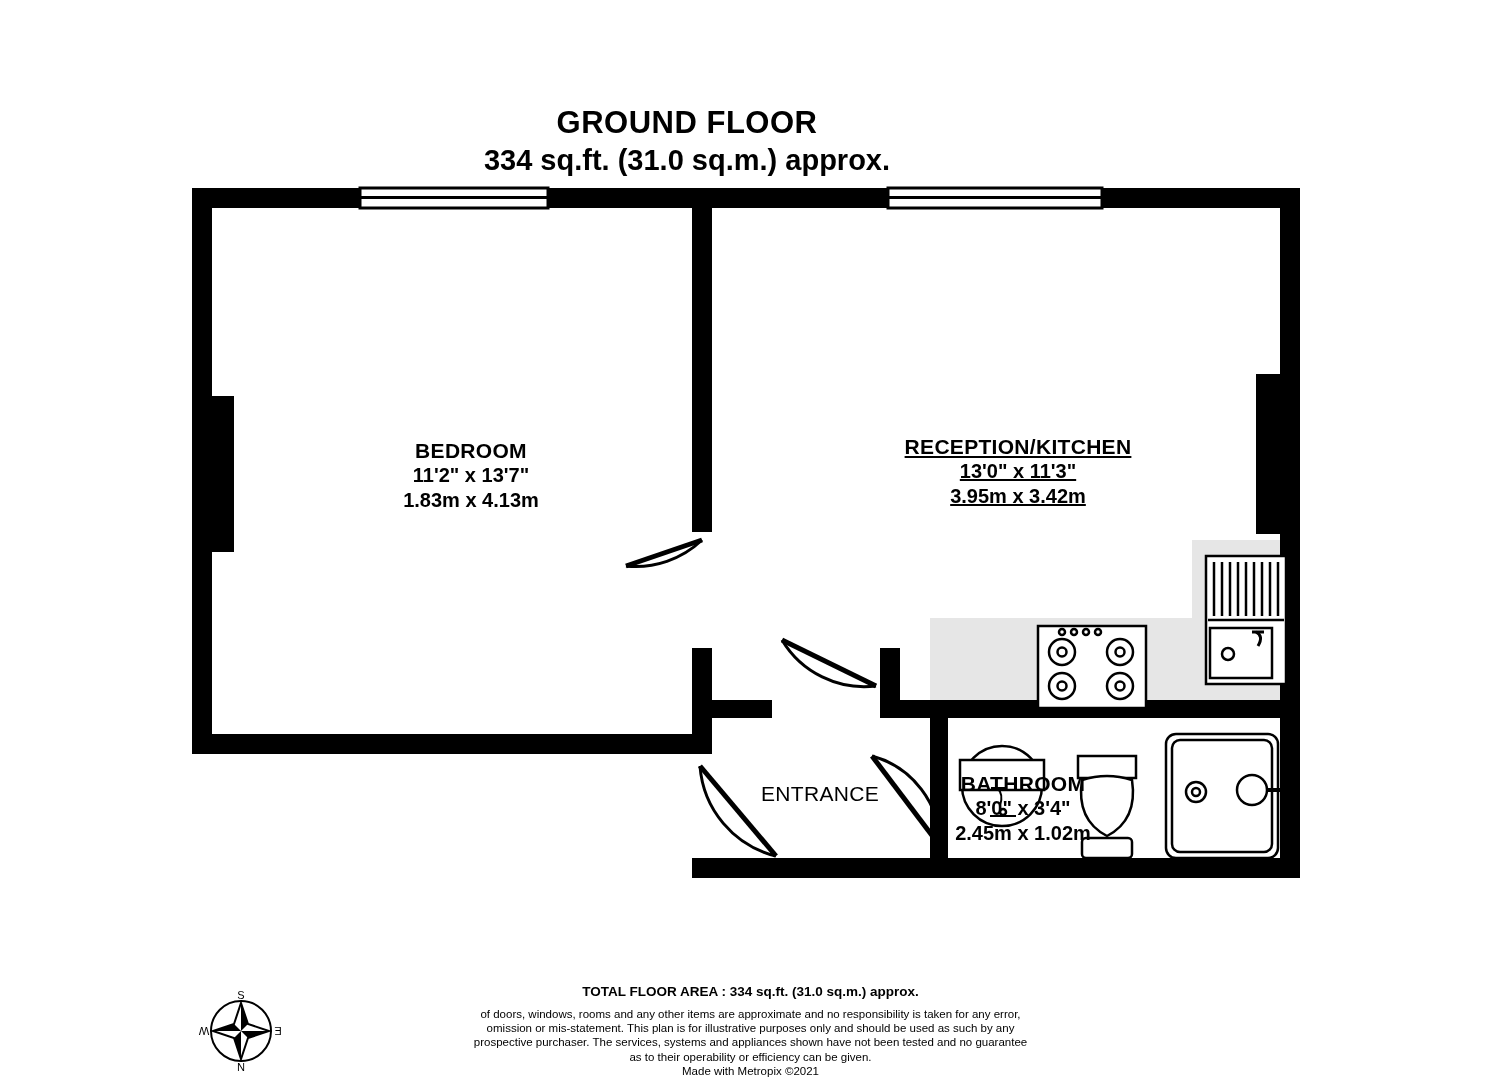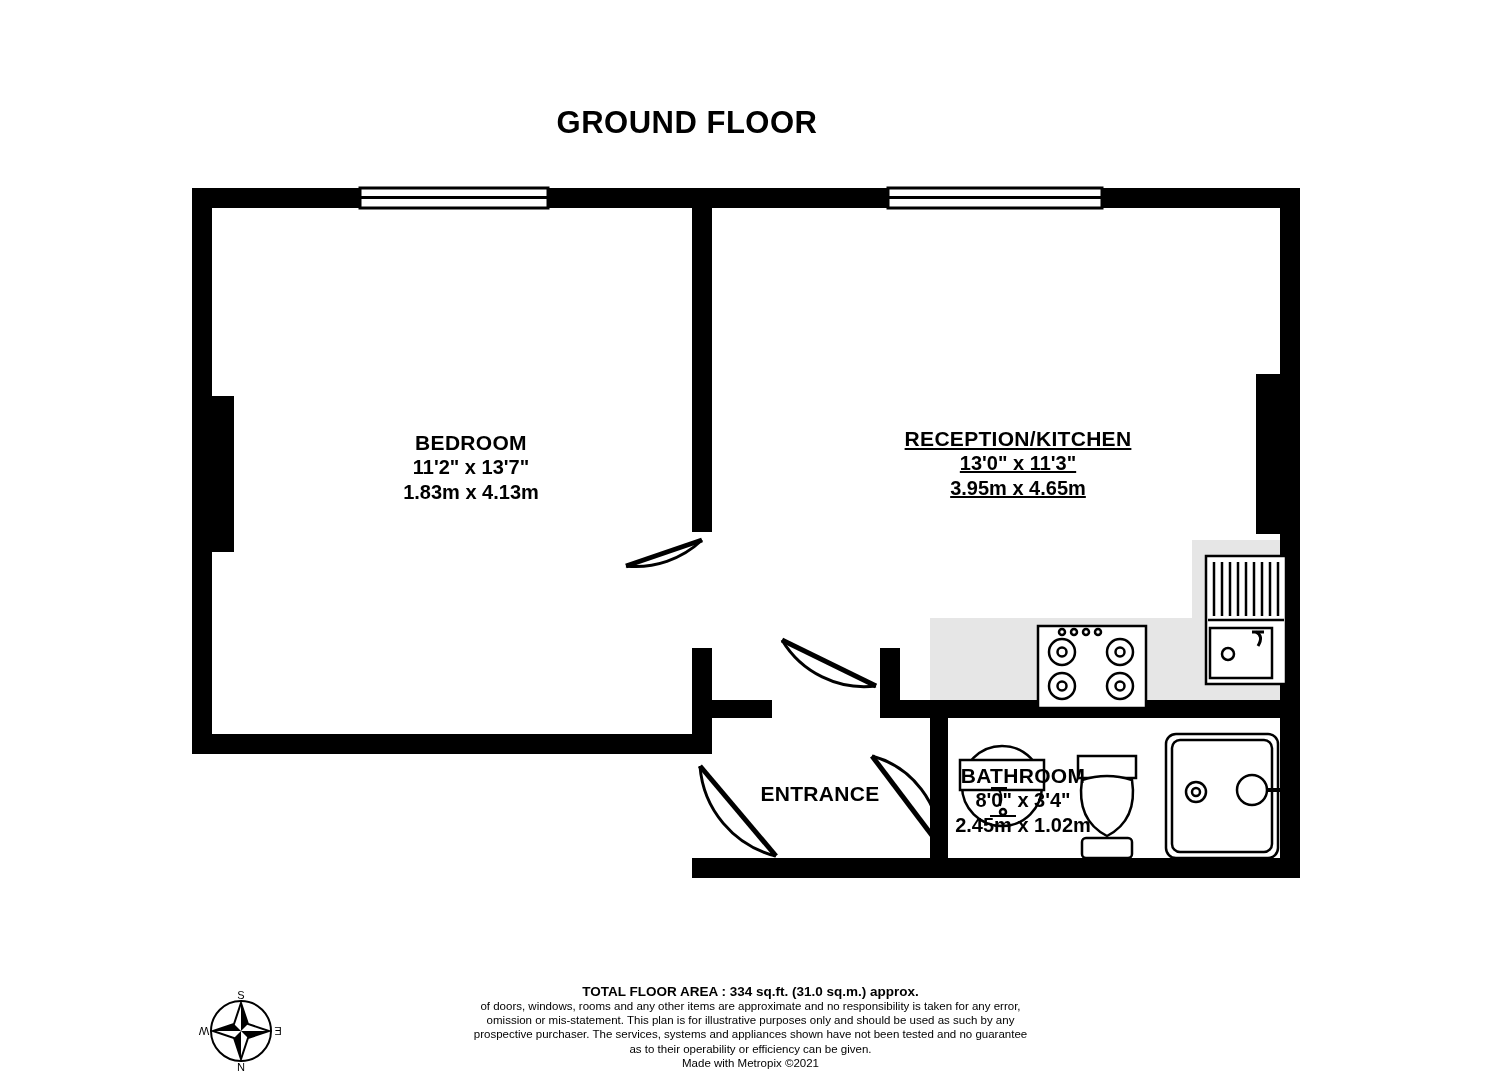--- a/index.html
+++ b/index.html
@@ -46,49 +46,50 @@
   }
 
   
   .room-label {
     position: absolute;
     text-align: center;
     font-weight: bold;
     line-height: 25px;
     white-space: nowrap;
   }
-  .room-label .rname { font-size: 21px; letter-spacing: 0.3px; }
+  .room-label .rname { font-size: 21px; letter-spacing: 0.3px; margin-top: 8px; }
   .room-label .rdim  { font-size: 20px; }
 
   #label-bedroom   { left: 268px; top: 430px; width: 406px; }
   #label-reception { left: 815px; top: 426px; width: 406px; text-decoration: underline; }
   #label-bathroom  { left: 875px; top: 763px; width: 296px; }
 
   #label-entrance {
     position: absolute;
     left: 650px;
     top: 782px;
     width: 340px;
     text-align: center;
     font-size: 21px;
-    font-weight: bold;
+    font-weight: normal;
     letter-spacing: 0.3px;
   }
 
   
   .footer {
     position: absolute;
     left: 0;
     top: 984px;
     width: 1501px;
     text-align: center;
   }
   .footer-total {
     font-size: 13.5px;
     font-weight: bold;
+    margin-bottom: 8px;
   }
   .footer-disclaimer {
     font-size: 11.5px;
     line-height: 14.2px;
     color: #000;
   }
   .footer-made {
     font-size: 11.5px;
     line-height: 14.2px;
   }
@@ -100,20 +101,21 @@
     top: 986px;
     width: 90px;
     height: 90px;
   }
 </style>
 </head>
 <body>
 
 <div class="title-block">
   <div class="title-line1">GROUND FLOOR</div>
+  <div class="title-line2">334 sq.ft. (31.0 sq.m.) approx.</div>
 </div>
 
 <svg id="plan" viewBox="0 0 1501 1080">
 
   <g>
     <rect x="930" y="618" width="262" height="96" fill="#e6e6e6"></rect>
     <rect x="1192" y="540" width="98" height="174" fill="#e6e6e6"></rect>
   </g>
 
   <g fill="#000000">
@@ -247,21 +249,21 @@
 
 <div class="room-label" id="label-bedroom">
   <div class="rname">BEDROOM</div>
   <div class="rdim">11'2"  x 13'7"</div>
   <div class="rdim">1.83m  x 4.13m</div>
 </div>
 
 <div class="room-label" id="label-reception">
   <div class="rname">RECEPTION/KITCHEN</div>
   <div class="rdim">13'0"  x 11'3"</div>
-  <div class="rdim">3.95m  x 4.65m</div>
+  <div class="rdim">3.95m  x 3.42m</div>
 </div>
 
 <div class="room-label" id="label-bathroom">
   <div class="rname">BATHROOM</div>
   <div class="rdim">8'0"  x 3'4"</div>
   <div class="rdim">2.45m  x 1.02m</div>
 </div>
 
 <div id="label-entrance">ENTRANCE</div>
 

